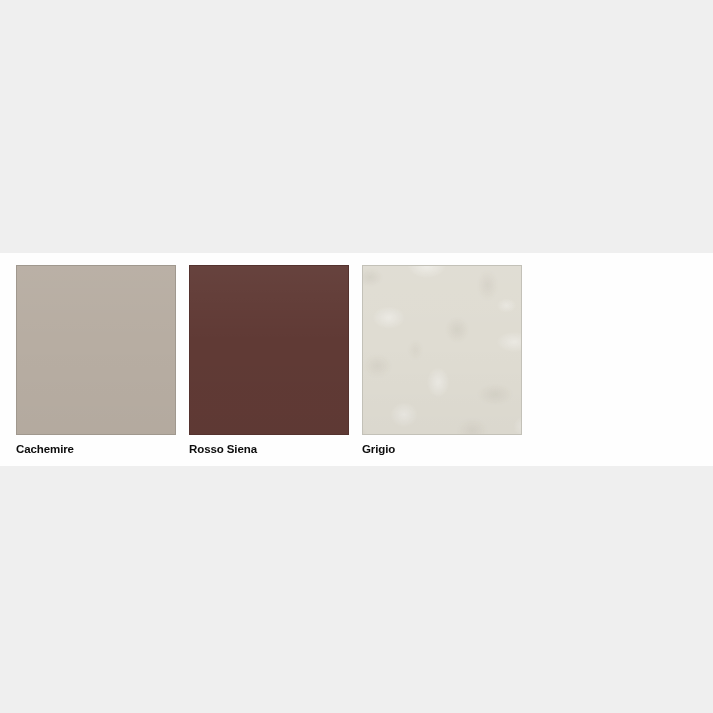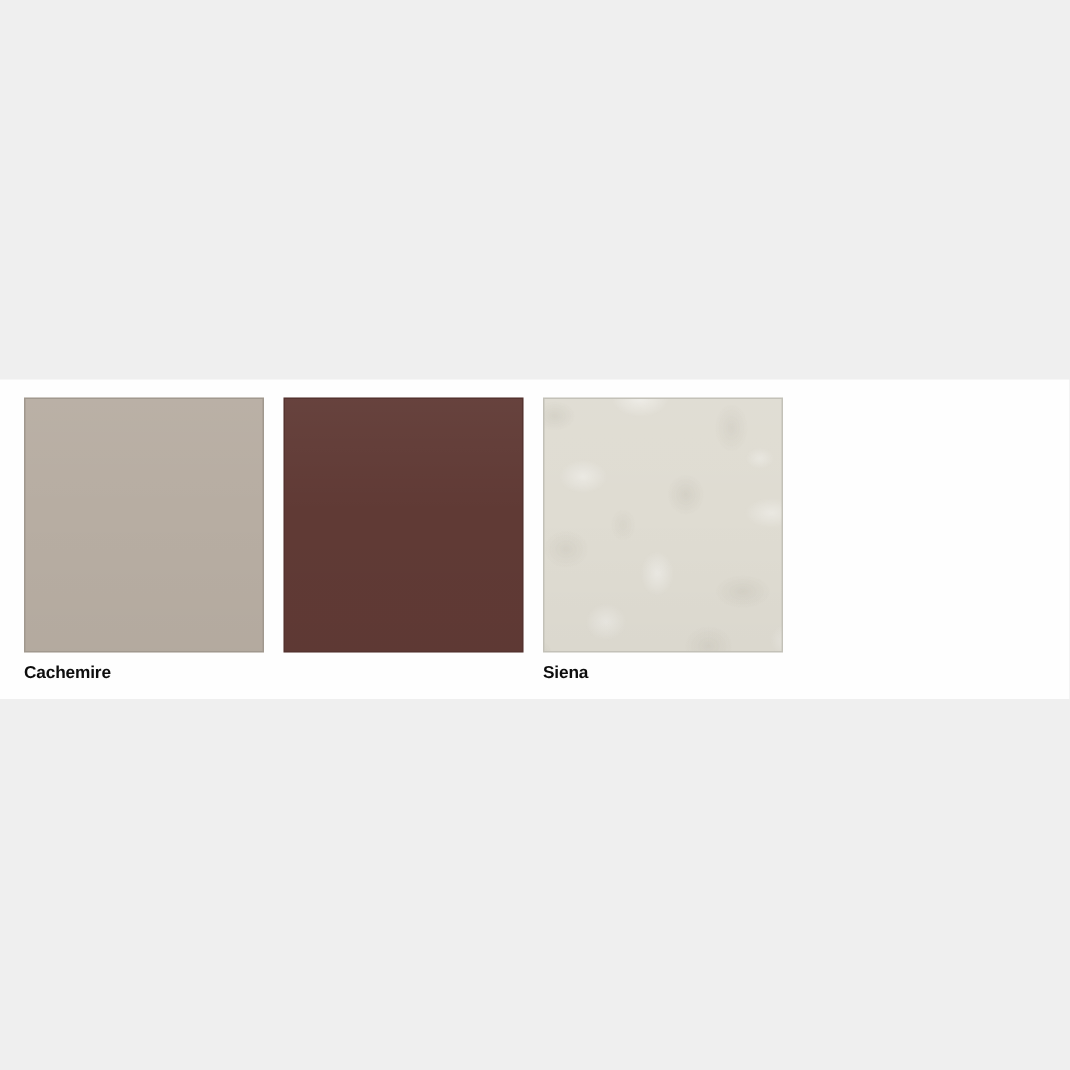--- a/index.html
+++ b/index.html
@@ -114,29 +114,30 @@
         <div class="swatch-chip" style="background-color: rgb(183, 173, 162);">
           <span class="sheen"></span>
         </div>
         <div class="swatch-label">Cachemire</div>
       </div>
 
       <div class="swatch-cell">
         <div class="swatch-chip" style="background-color: rgb(96, 58, 53);">
           <span class="sheen"></span>
         </div>
+        <div class="swatch-label">Rosso Siena</div>
       </div>
 
 
       <div class="swatch-cell">
         <div class="swatch-chip textured" style="background-color: rgb(223, 220, 210);">
           <span class="grain"></span>
           <span class="sheen"></span>
         </div>
-        <div class="swatch-label">Siena</div>
+        <div class="swatch-label">Grigio</div>
       </div>
 
     </div>
   </div>
 
   <div class="bg-area-bottom" style="background: rgb(239, 239, 239);"></div>
 
 </div>
 
 </body></html>

